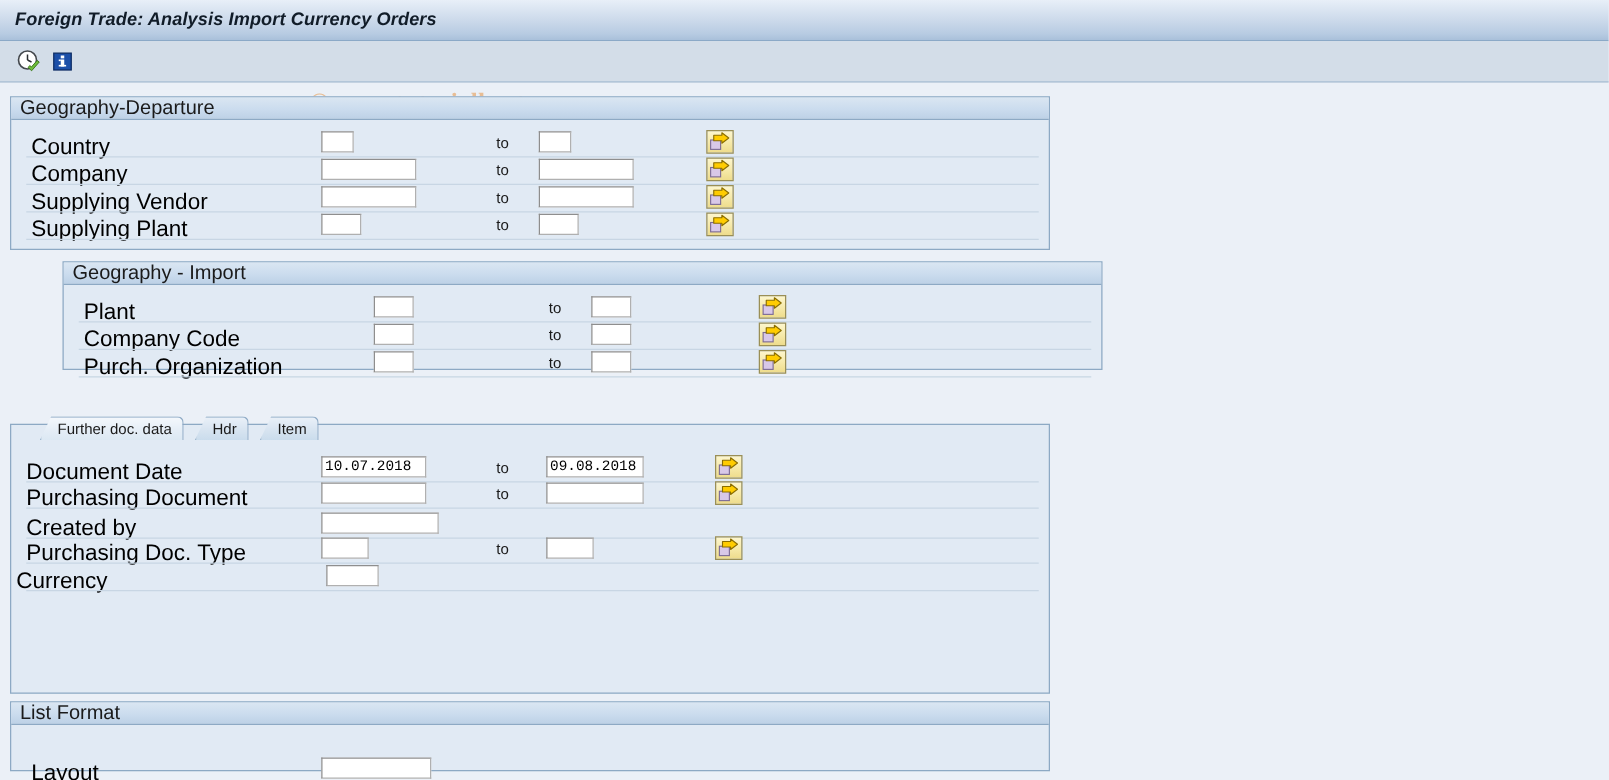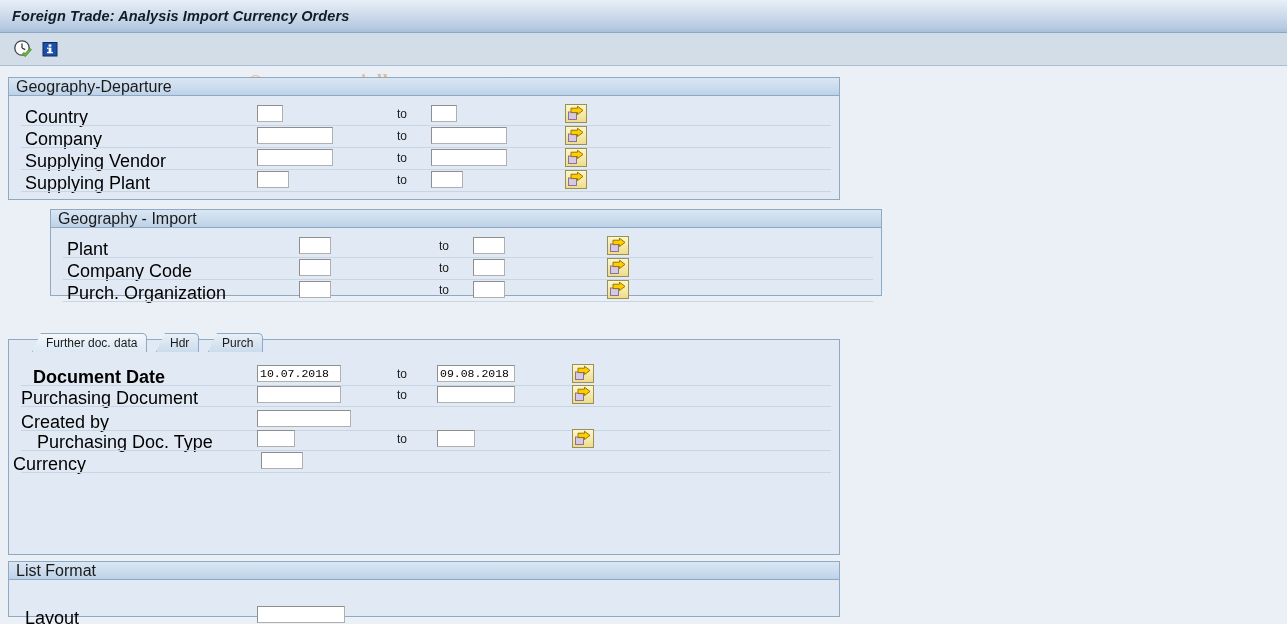--- a/index.html
+++ b/index.html
@@ -388,28 +388,28 @@
 </div>
 
 <div id="tabstrip">
   <div class="tab active" style="left:24px;">
     <span>Further doc. data</span>
   </div>
   <div class="tab inactive" style="left:148px;">
     <span>Hdr</span>
   </div>
   <div class="tab inactive" style="left:200px;">
-    <span>Purch</span>
+    <span>Item</span>
   </div>
 </div>
 
 <div id="tabpanel">
 
   <div class="field-row" style="top:24px;">
-    <span class="fld-label" style="left:24px;font-weight:bold;">Document Date</span>
+    <span class="fld-label" style="left:12px;">Document Date</span>
     <input class="sapinput" style="left: 248px; width: 84px; text-align: left;" type="text" value="10.07.2018">
     <span class="to-label" style="left:388px;">to</span>
     <input class="sapinput" style="left: 428px; width: 78px;" type="text" value="09.08.2018">
     <button class="ms-btn" style="left:563px; top:0px;">
       <svg width="20" height="17" viewBox="0 0 20 17">
         <rect x="2.5" y="7" width="8" height="7.5" fill="#d8c8e8" stroke="#7b6a95" stroke-width="0.9"></rect>
         <path d="M5 3.2 H11.5 V1.2 L17 5.4 L11.5 9.6 V7.6 H5 Z" fill="#ffcc00" stroke="#8a6d00" stroke-width="0.9" stroke-linejoin="round"></path>
       </svg>
     </button>
     <div class="row-rule"></div>
@@ -429,21 +429,21 @@
     <div class="row-rule"></div>
   </div>
 
   <div class="field-row" style="top:69px;">
     <span class="fld-label" style="left:12px;">Created by</span>
     <input class="sapinput" style="left: 248px; width: 94px;" type="text" value="">
     <div class="row-rule"></div>
   </div>
 
   <div class="field-row" style="top:89px;">
-    <span class="fld-label" style="left:28px;">Purchasing Doc. Type</span>
+    <span class="fld-label" style="left:12px;">Purchasing Doc. Type</span>
     <input class="sapinput" style="left: 248px; width: 38px;" type="text" value="">
     <span class="to-label" style="left:388px;">to</span>
     <input class="sapinput" style="left: 428px; width: 38px;" type="text" value="">
     <button class="ms-btn" style="left:563px; top:0px;">
       <svg width="20" height="17" viewBox="0 0 20 17">
         <rect x="2.5" y="7" width="8" height="7.5" fill="#d8c8e8" stroke="#7b6a95" stroke-width="0.9"></rect>
         <path d="M5 3.2 H11.5 V1.2 L17 5.4 L11.5 9.6 V7.6 H5 Z" fill="#ffcc00" stroke="#8a6d00" stroke-width="0.9" stroke-linejoin="round"></path>
       </svg>
     </button>
     <div class="row-rule"></div>

